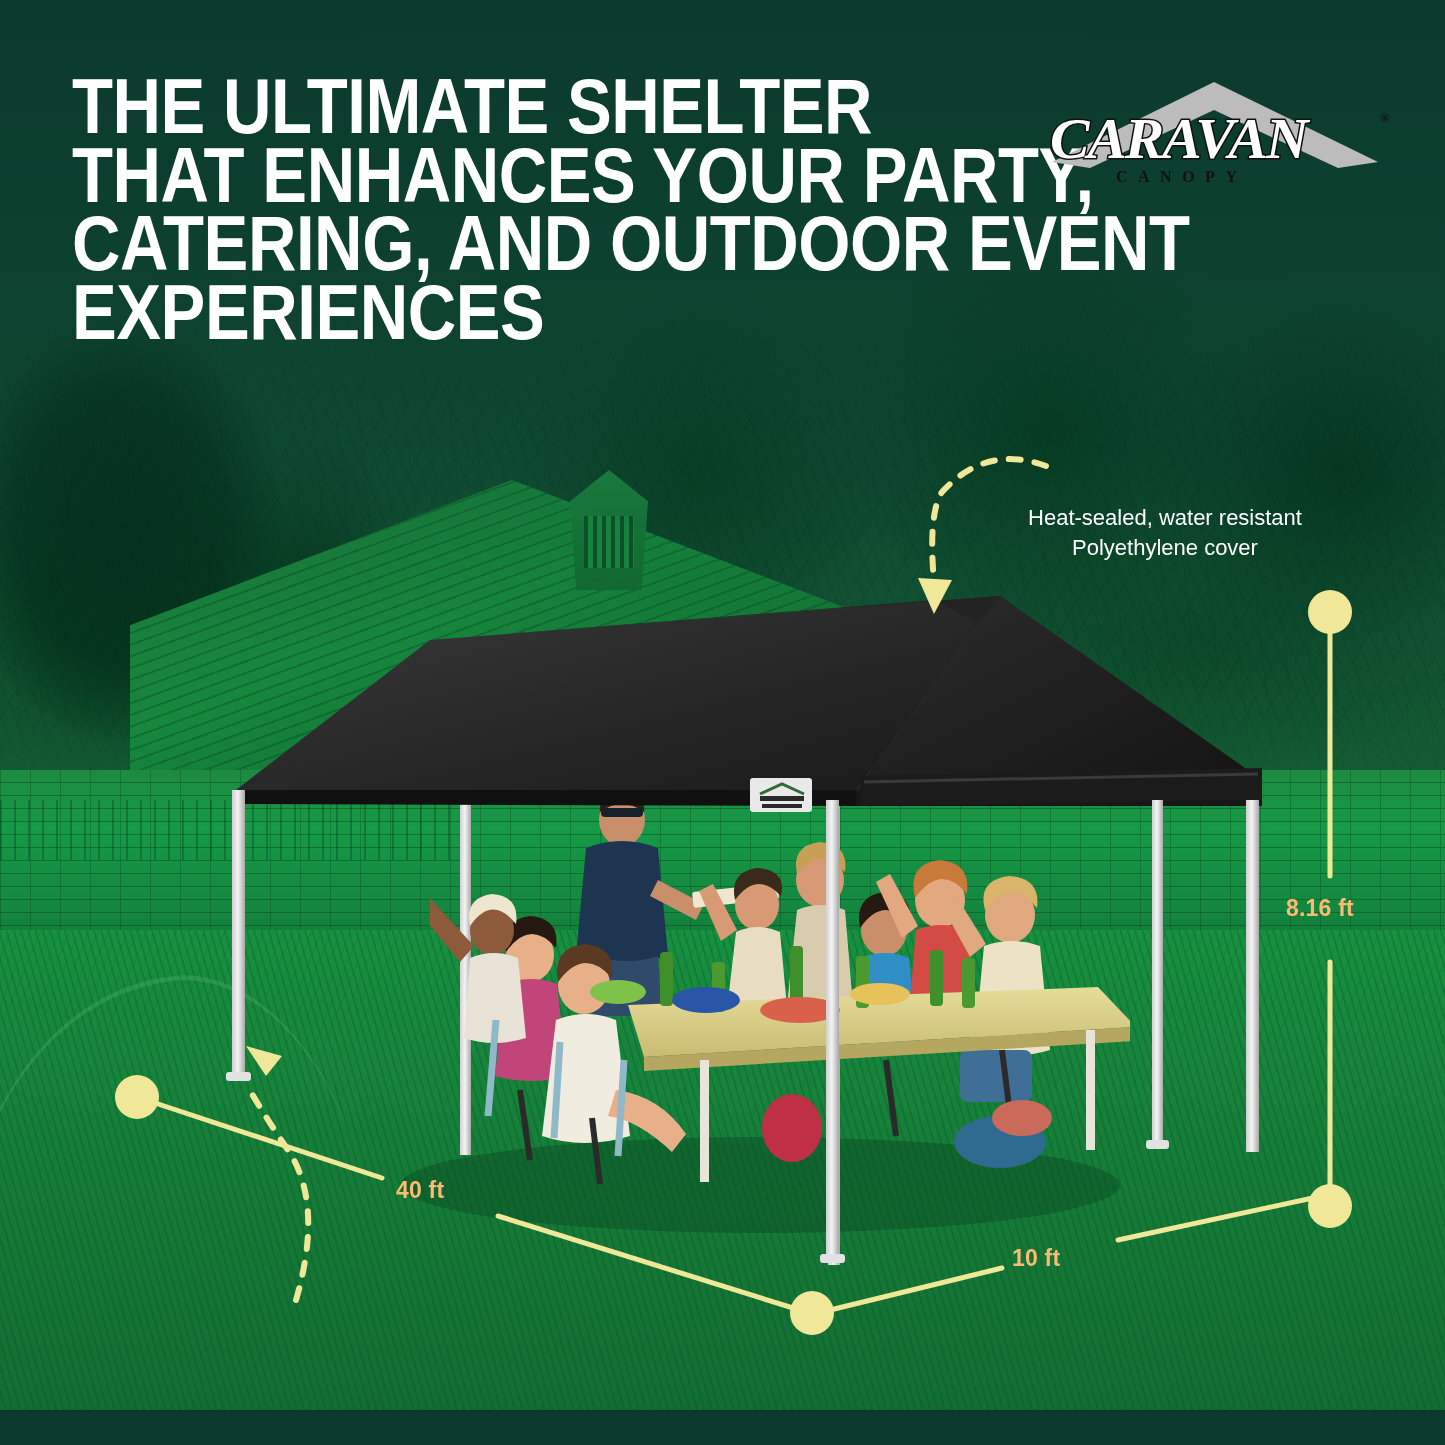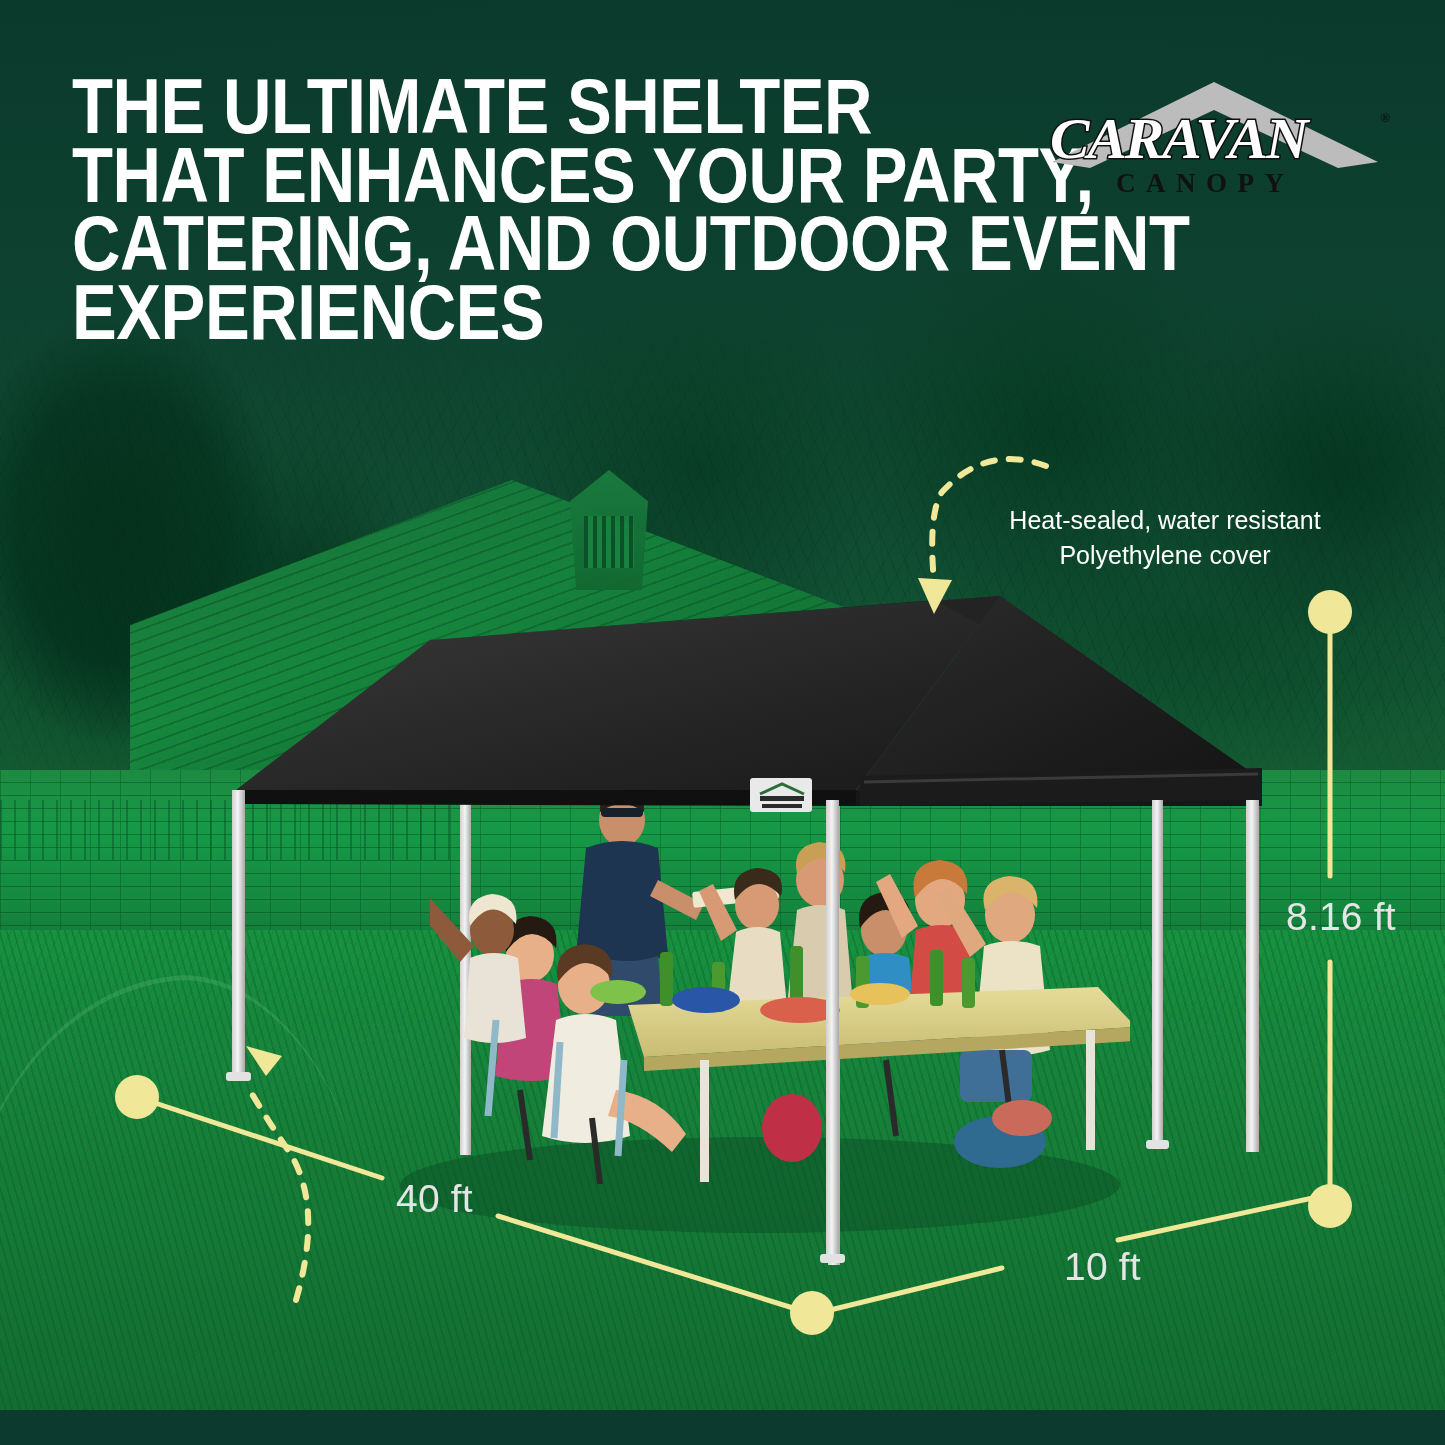--- a/index.html
+++ b/index.html
@@ -109,48 +109,48 @@
   
   .headline{
     position:absolute;left:72px;top:72px;width:1130px;
     color:#ffffff;font-weight:700;font-size:78px;line-height:.88;
     letter-spacing:-0.5px;transform:scaleX(.86);transform-origin:left top;
     text-transform:uppercase;font-stretch:condensed;
   }
   .headline div{white-space:nowrap;}
 
   .callout{
-    position:absolute;color:#ffffff;font-size:25px;line-height:1.38;
+    position:absolute;color:#ffffff;font-size:22px;line-height:1.38;
     text-align:center;font-weight:400;
   }
   #callout-cover{left:985px;top:503px;width:360px;}
   #callout-frame{left:165px;top:1262px;width:230px;}
 
   .dim-label{
-    position:absolute;color:#e5e5e5;font-weight:400;font-size:39px;letter-spacing:.2px;
+    position:absolute;color:#fdba74;font-weight:700;font-size:23px;letter-spacing:.2px;
   }
   #label-height{left:1286px;top:895px;}
   #label-width{left:396px;top:1177px;}
-  #label-depth{left:1064px;top:1245px;}
+  #label-depth{left:1012px;top:1245px;}
 
   
   .logo{position:absolute;left:1046px;top:76px;width:340px;height:118px;font-family:Liberation Serif, serif;}
   .logo-word{
     position:absolute;left:4px;top:34px;width:332px;
     font-size:58px;font-weight:700;color:#ffffff;letter-spacing:-2px;
     transform:scaleX(1.02);transform-origin:left top;
     -webkit-text-stroke:3px #111;paint-order:stroke fill;
     font-style:italic;line-height:1;
   }
   .logo-reg{
     position:absolute;right:-4px;top:34px;color:#111;font-size:13px;font-weight:700;
   }
   .logo-sub{
     position:absolute;left:70px;top:92px;color:#111111;
-    font-size:27px;font-weight:700;letter-spacing:10.5px;
+    font-size:16px;font-weight:700;letter-spacing:10.5px;
   }
 </style>
 </head>
 <body>
 
 <div id="stage">
 
   <div class="bg-layer bg-sky"></div>
   <div class="bg-layer bg-trees"></div>
   <div class="bg-layer bg-twigs"></div>

